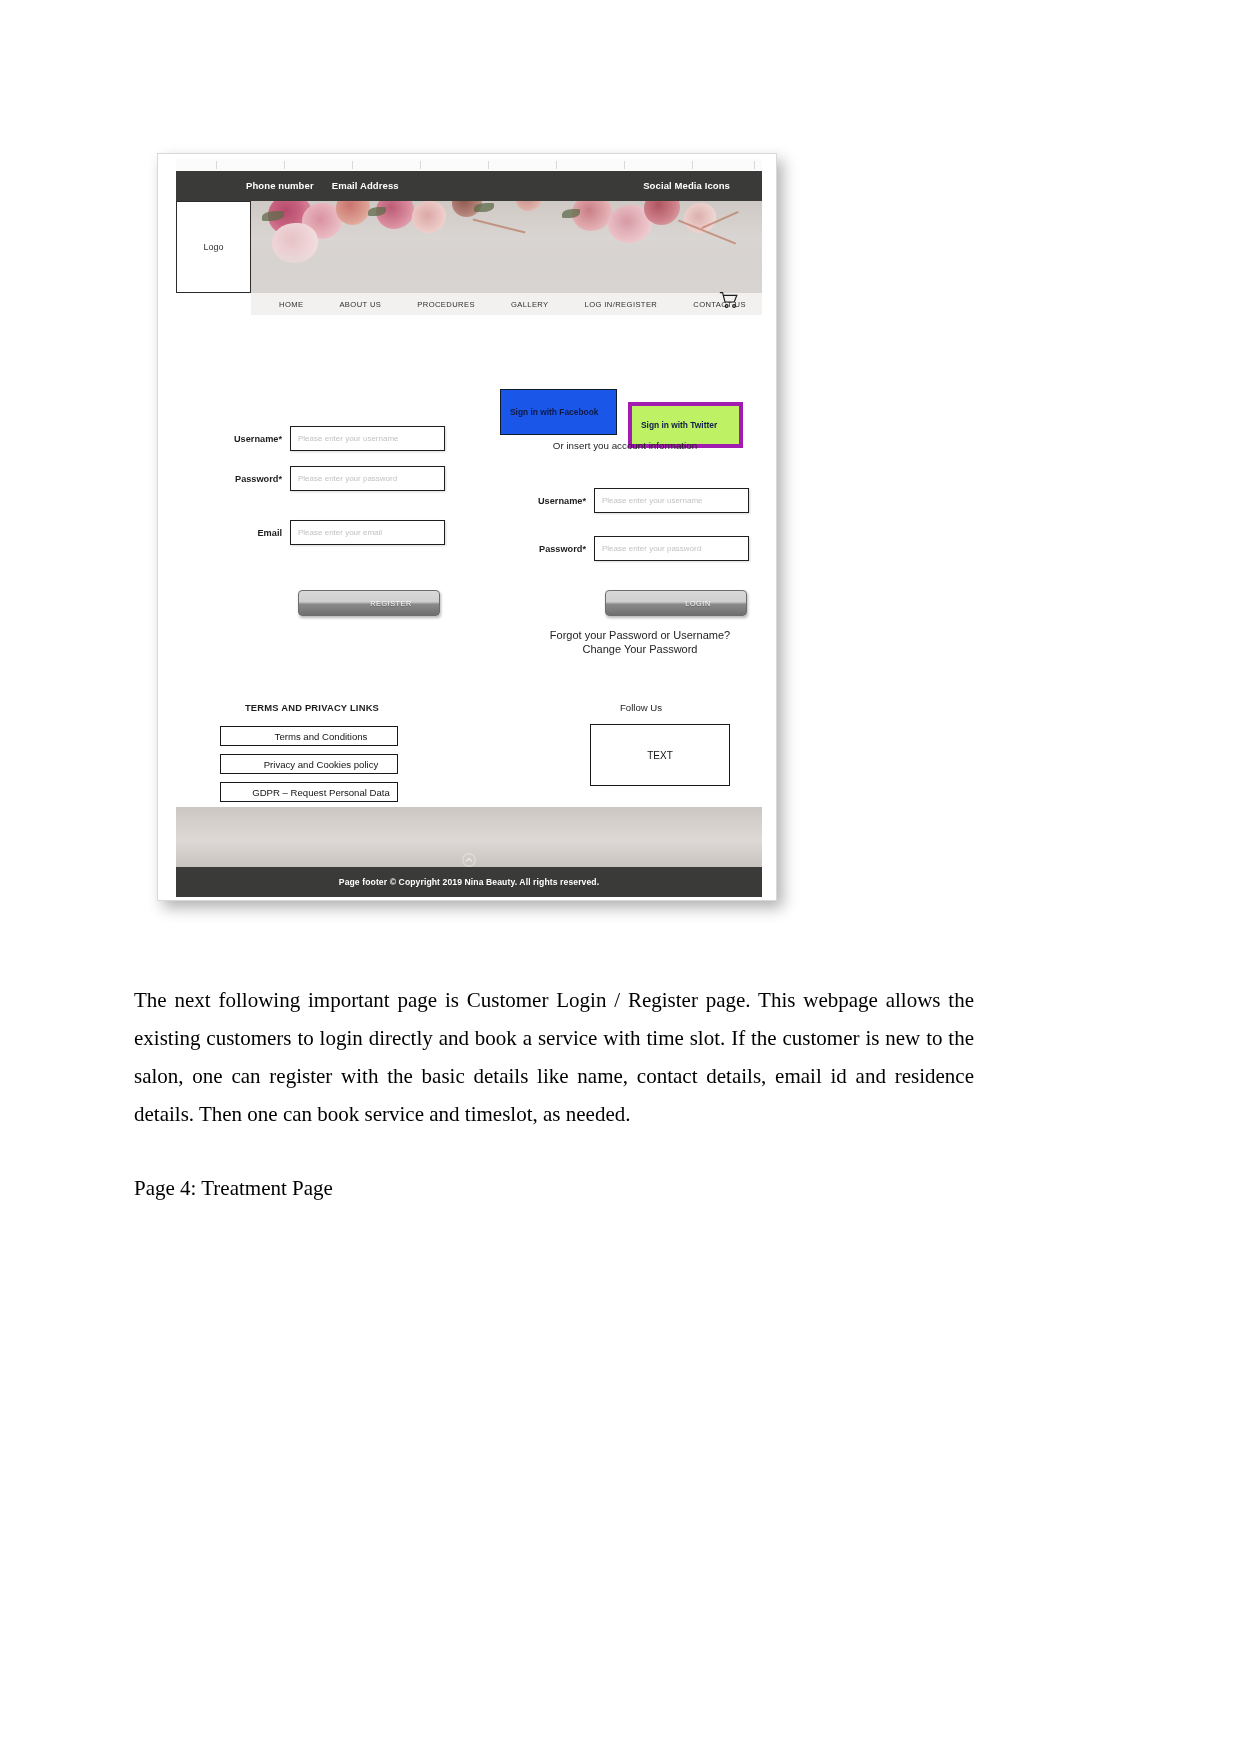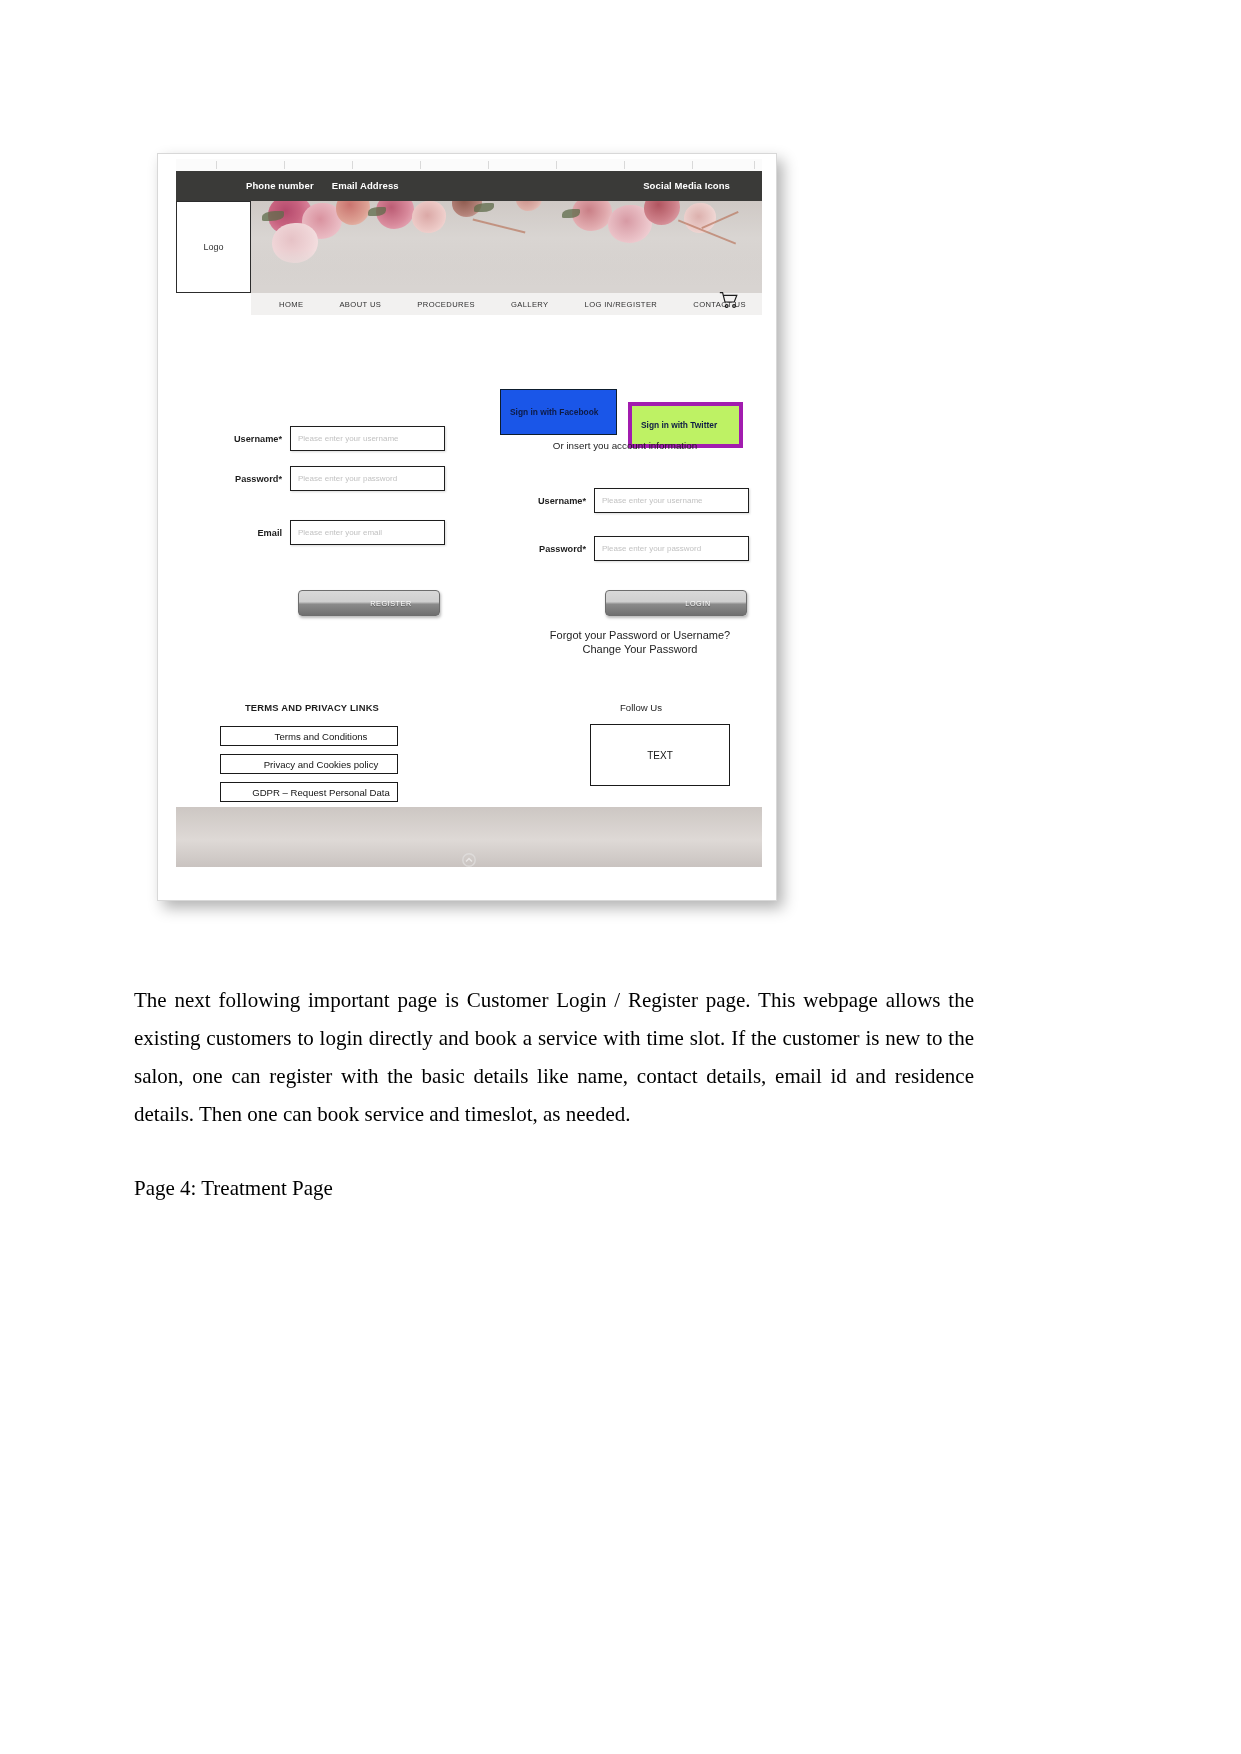--- a/index.html
+++ b/index.html
@@ -502,19 +502,20 @@
 
       </div>
 
       <div class="scroll-arrow">
         <svg width="22" height="14" viewBox="0 0 22 14" fill="none" stroke="#ffffff" stroke-width="1.4">
           <circle cx="11" cy="7" r="6.2" stroke="#e8e8e8"></circle>
           <path d="M8 8.5 L11 5.5 L14 8.5"></path>
         </svg>
       </div>
 
+      <div class="footer-bar">Page footer  © Copyright 2019 Nina  Beauty. All rights reserved.</div>
     </div>
   </div>
 
   <p class="doc-text">The next following important page is Customer Login / Register page. This webpage allows the existing customers to login directly and book a service with time slot. If the customer is new to the salon, one can register with the basic details like name, contact details, email id and residence details. Then one can book service and timeslot, as needed.</p>
   <p class="doc-sub">Page 4: Treatment Page</p>
 
 </div>
 
 </body></html>

